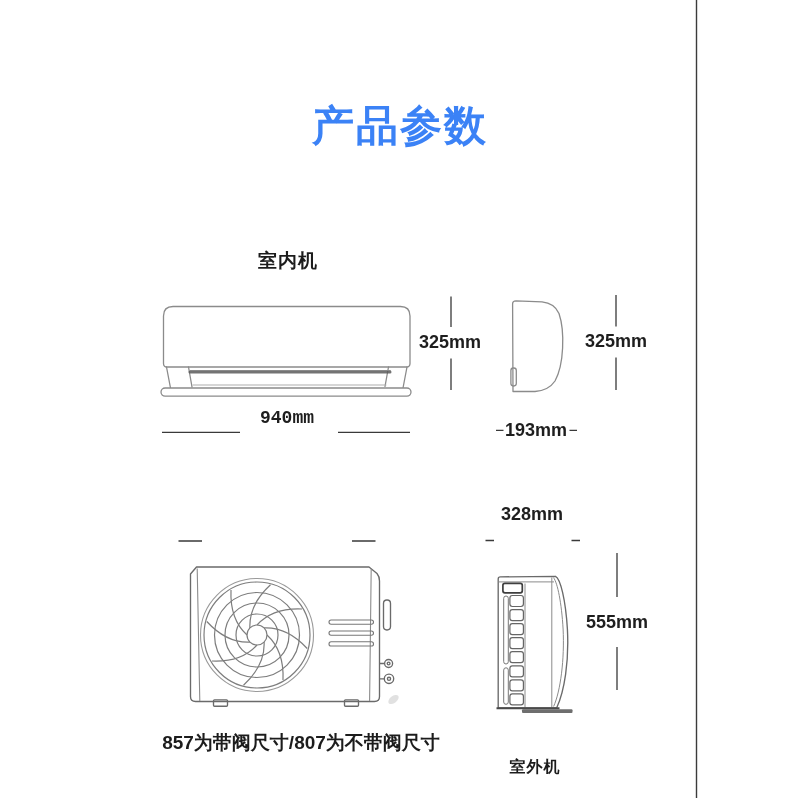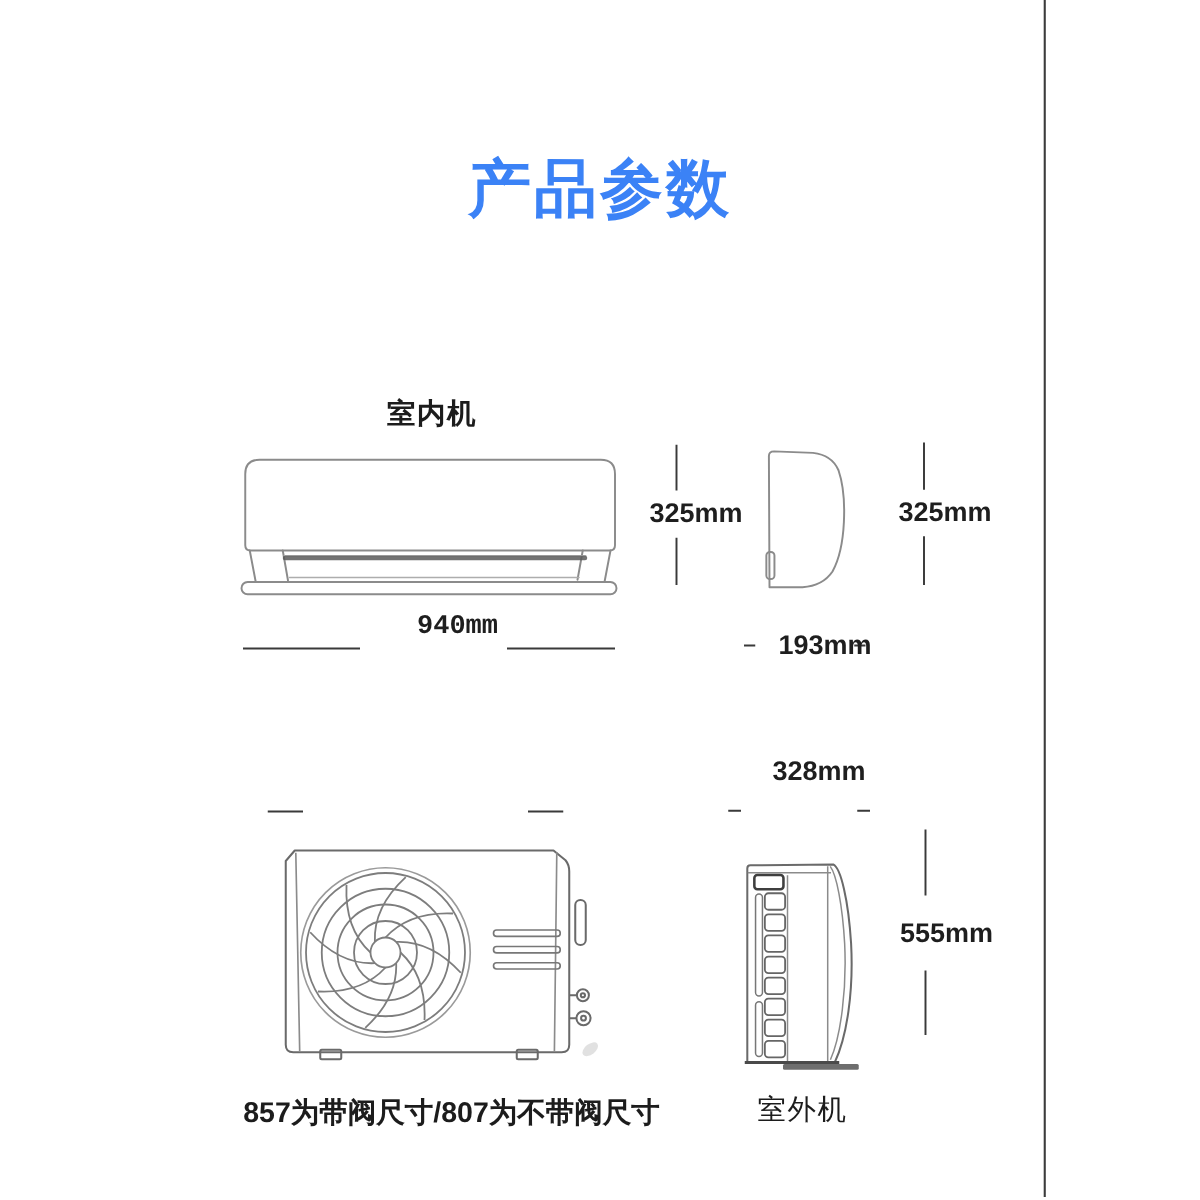--- a/index.html
+++ b/index.html
@@ -2,24 +2,24 @@
 <html><head>
 <meta charset="utf-8">
 <style>
   html,body{margin:0;padding:0;background:#fff;}
   .stage{position:relative;width:800px;height:800px;background:#ffffff;overflow:hidden;
          font-family:"Liberation Sans",sans-serif;}
   .stage svg{position:absolute;left:0;top:0;}
   .lbl{position:absolute;text-align:center;color:#1c1c1c;line-height:1.15;
        font-family:"Liberation Sans",sans-serif;white-space:nowrap;}
   .t-title{left:240px;top:102px;width:320px;font-size:42px;font-weight:800;letter-spacing:2px;color:#3b82f6;}
-  .t-indoor{left:238px;top:266px;width:100px;font-size:19px;font-weight:600;letter-spacing:1px;}
-  .t-outdoor{left:485px;top:730px;width:100px;font-size:19px;font-weight:400;letter-spacing:1px;}
+  .t-indoor{left:238px;top:250px;width:100px;font-size:19px;font-weight:600;letter-spacing:1px;}
+  .t-outdoor{left:485px;top:758px;width:100px;font-size:16px;font-weight:700;letter-spacing:1px;}
   .t-note{left:156px;top:732px;width:290px;font-size:19px;font-weight:700;}
-  .dim{font-size:18px;font-weight:700;color:#1e1e1e;text-align:right;}
+  .dim{font-size:18px;font-weight:700;color:#1e1e1e;}
   .d-ifh{left:405px;top:332px;width:90px;}
   .d-ish{left:571px;top:331px;width:90px;}
   .d-ifw{left:242px;top:408px;width:90px;font-family:Liberation Mono, monospace;}
   .d-isd{left:491px;top:420px;width:90px;}
   .d-ofw{left:215px;top:530px;width:140px;}
   .d-osd{left:487px;top:504px;width:90px;}
   .d-osh{left:572px;top:612px;width:90px;}
 </style>
 </head>
 <body>

